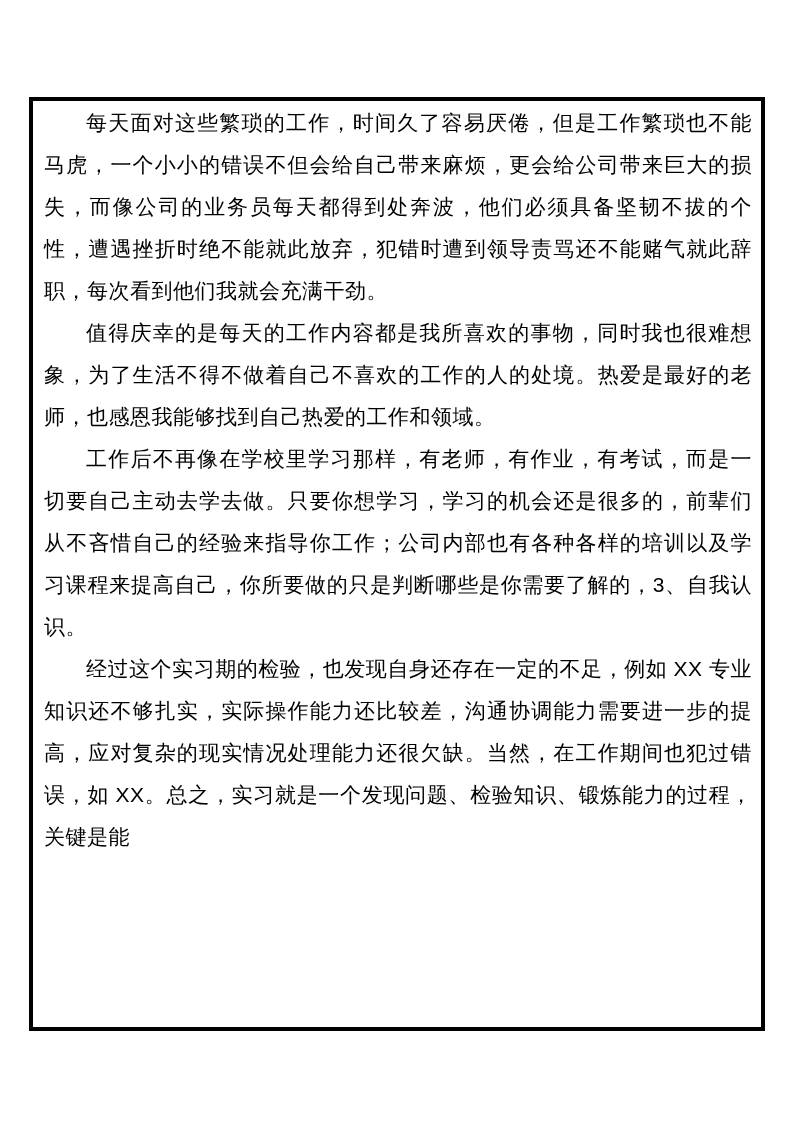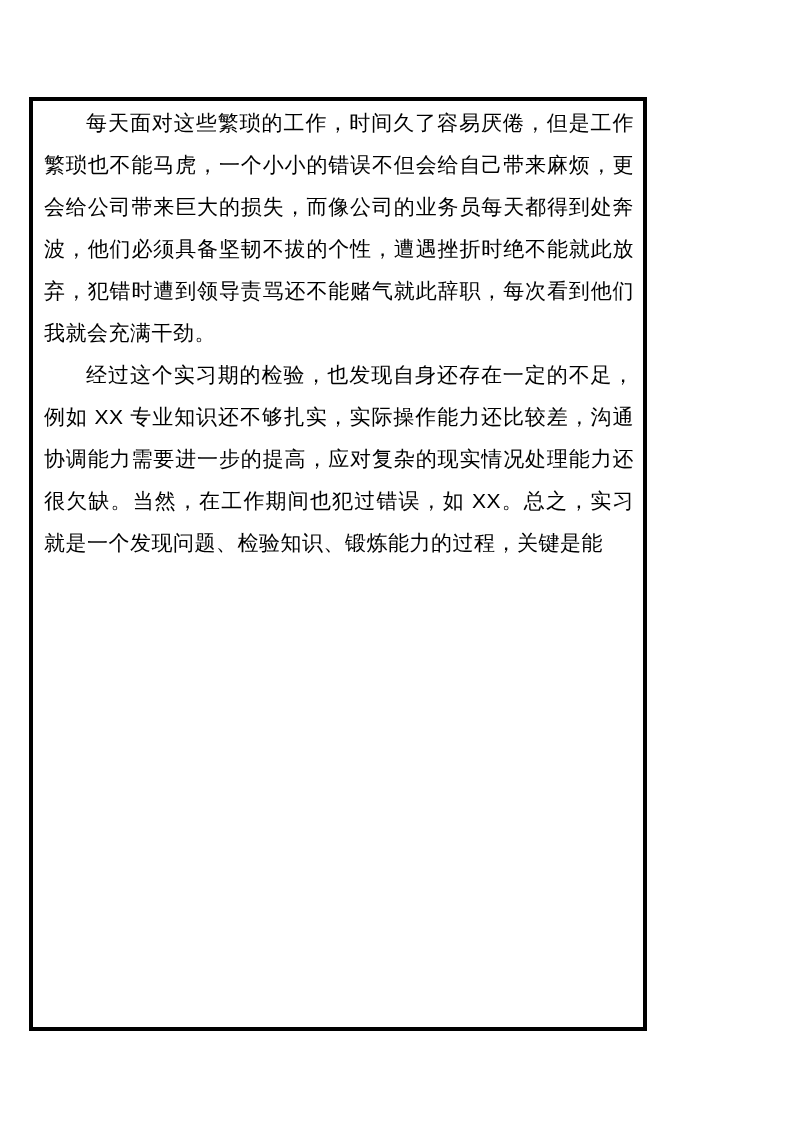--- a/index.html
+++ b/index.html
@@ -12,21 +12,21 @@
     width: 800px;
     height: 1132px;
     background: #ffffff;
     font-family: "Liberation Sans", sans-serif;
     overflow: hidden;
   }
   .content-box {
     position: absolute;
     left: 29px;
     top: 97px;
-    width: 618px;
+    width: 736px;
     height: 934px;
     box-sizing: border-box;
     border: 4px solid #000000;
     padding: 1px 9px 0 11px;
     overflow: hidden;
     background: #ffffff;
   }
   .content-box p {
     margin: 0;
     padding: 0;
@@ -45,15 +45,17 @@
     font-size: 22px;
   }
 </style>
 </head>
 <body>
 
 <div class="page">
   <div class="content-box">
 
   <p class="body-para">每天面对这些繁琐的工作，时间久了容易厌倦，但是工作繁琐也不能马虎，一个小小的错误不但会给自己带来麻烦，更会给公司带来巨大的损失，而像公司的业务员每天都得到处奔波，他们必须具备坚韧不拔的个性，遭遇挫折时绝不能就此放弃，犯错时遭到领导责骂还不能赌气就此辞职，每次看到他们我就会充满干劲。</p>
+      <p class="body-para">值得庆幸的是每天的工作内容都是我所喜欢的事物，同时我也很难想象，为了生活不得不做着自己不喜欢的工作的人的处境。热爱是最好的老师，也感恩我能够找到自己热爱的工作和领域。</p>
+      <p class="body-para">工作后不再像在学校里学习那样，有老师，有作业，有考试，而是一切要自己主动去学去做。只要你想学习，学习的机会还是很多的，前辈们从不吝惜自己的经验来指导你工作；公司内部也有各种各样的培训以及学习课程来提高自己，你所要做的只是判断哪些是你需要了解的，3、自我认识。</p>
       <p class="body-para">经过这个实习期的检验，也发现自身还存在一定的不足，例如 XX 专业知识还不够扎实，实际操作能力还比较差，沟通协调能力需要进一步的提高，应对复杂的现实情况处理能力还很欠缺。当然，在工作期间也犯过错误，如 XX。总之，实习就是一个发现问题、检验知识、锻炼能力的过程，关键是能</p>
     </div>
 </div>
 
 </body></html>

